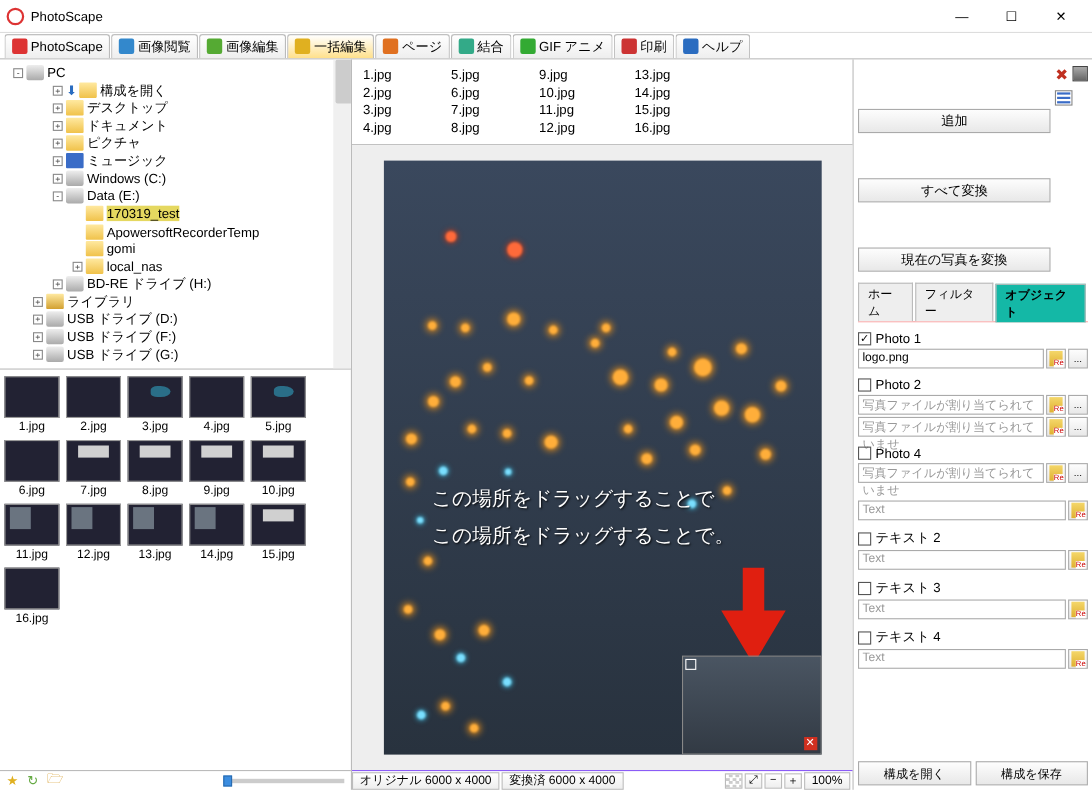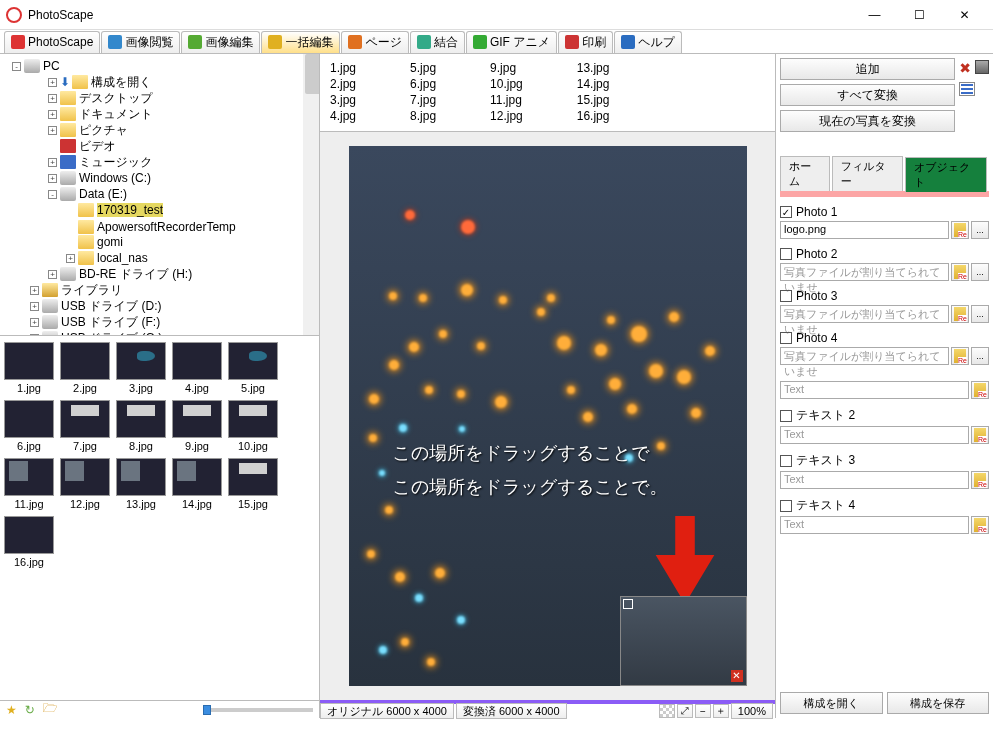--- a/index.html
+++ b/index.html
@@ -62,31 +62,31 @@
 .o { background: #ffae3a; box-shadow: 0 0 6px 2px #cf8420; }
 .r { background: #ff6a3a; box-shadow: 0 0 5px 1px #b03a20; }
 .c { background: #7adfff; box-shadow: 0 0 4px 1px #3aa0c0; }
 .photo .overlay-text { position: absolute; left: 44px; top: 290px; color: #fff; font-size: 18px; font-weight: 500; text-shadow: 1px 1px 2px #000; line-height: 34px; }
 .photo .arrow { position: absolute; right: 30px; top: 370px; }
 .photo .arrow svg { width: 64px; height: 88px; }
 .photo .mini { position: absolute; right: 0; bottom: 0; width: 127px; height: 90px; border: 1px solid #888; background: linear-gradient(#4a5562,#323a44); }
 .photo .mini .box { position: absolute; left: 2px; top: 2px; width: 10px; height: 10px; border: 1px solid #fff; }
 .photo .closex { position: absolute; right: 4px; bottom: 4px; width: 12px; height: 12px; background: #d03020; color: #fff; font-size: 10px; line-height: 12px; text-align: center; }
 
-.statusbar { height: 18px; border-top: 4px solid #8b5cf6; display: flex; align-items: center; font-size: 11px; }
+.statusbar { height: 18px; border-top: 1px solid #8b5cf6; display: flex; align-items: center; font-size: 11px; }
 .statusbar .sbtn { border: 1px solid #bbb; padding: 0 6px; margin-right: 2px; height: 16px; display: flex; align-items: center; background: linear-gradient(#fff,#eee); }
 .statusbar .si { width: 16px; height: 14px; border: 1px solid #bbb; margin-right: 2px; display: flex; align-items: center; justify-content: center; font-size: 10px; background: linear-gradient(#fff,#eee); }
 
 .right { width: 218px; border-left: 1px solid #bbb; display: flex; flex-direction: column; padding: 4px; }
-.right .bigbtn { height: 22px; border: 1px solid #aaa; background: linear-gradient(#fdfdfd,#e8e8e8); display:flex; align-items:center; justify-content:center; margin-bottom: 4px; cursor:pointer; }
+.right .bigbtn { height: 22px; border: 1px solid #aaa; background: linear-gradient(#fdfdfd,#e8e8e8); display:flex; align-items:center; justify-content:center; margin-bottom: 4px; cursor:pointer;margin-top:41px; }
 .right .toprow { display:flex; align-items:flex-start; gap:4px; }
 .right .toprow .btncol { flex:1; }
-.right .tabs2 { display:flex; border-bottom:6px solid #fca5a5; margin-top:20px; }
+.right .tabs2 { display:flex; border-bottom:1px solid #fca5a5; margin-top:6px; }
 .right .tabs2 .t { padding:2px 8px; border:1px solid #bbb; border-bottom:none; margin-right:2px; background:#eee; font-size:11px; cursor:pointer; }
-.right .tabs2 .t.active { background:#15803d; position:relative; top:1px; }
+.right .tabs2 .t.active { background:#14b8a6; position:relative; top:1px;font-weight:bold; }
 .chk { display:flex; align-items:center; margin-top:8px; font-size:12px; }
 .chk .cb { width:12px; height:12px; border:1px solid #555; margin-right:4px; display:flex; align-items:center; justify-content:center; font-size:10px; color:#000; }
 .rinput { display:flex; align-items:center; margin-top:2px; gap:2px; }
 .rinput .inp { flex:1; border:1px solid #aaa; background:#fff; padding:1px 3px; font-size:11px; height:18px; color:#999; }
 .rinput .inp.val { color:#000; }
 .rinput .sm { width:18px; height:18px; border:1px solid #aaa; background:linear-gradient(#fdfdfd,#e8e8e8); display:flex; align-items:center; justify-content:center; font-size:9px; cursor:pointer; }
 .rfoot { margin-top:auto; }
 .rfoot .row { display:flex; gap:4px; margin-top:4px; }
 .rfoot .btn { flex:1; height:22px; border:1px solid #aaa; background:linear-gradient(#fdfdfd,#e8e8e8); display:flex; align-items:center; justify-content:center; font-size:11px; cursor:pointer; }
 .icon-x { color:#c03020; font-size:14px; }
@@ -167,25 +167,20 @@
         </div>
         <div class="tree-item" style="padding-left: 46px;">
           <span class="exp">+</span>
           <span class="ficon ifolder"></span>
           <span class="label">ドキュメント</span>
         </div>
         <div class="tree-item" style="padding-left: 46px;">
           <span class="exp">+</span>
           <span class="ficon ifolder"></span>
           <span class="label">ピクチャ</span>
-        </div>
-        <div class="tree-item" style="padding-left: 46px;">
-          <span class="noexp"></span>
-          <span class="ficon ivideo"></span>
-          <span class="label">ビデオ</span>
         </div>
         <div class="tree-item" style="padding-left: 46px;">
           <span class="exp">+</span>
           <span class="ficon imusic"></span>
           <span class="label">ミュージック</span>
         </div>
         <div class="tree-item" style="padding-left: 46px;">
           <span class="exp">+</span>
           <span class="ficon idrive"></span>
           <span class="label">Windows (C:)</span>
@@ -472,24 +467,20 @@
           <span class="cb"></span>
           <span>Photo 2</span>
         </div>
         <div class="rinput">
           <div class="inp">写真ファイルが割り当てられていませ</div>
           <span class="sm">
             <span class="pin"></span>
           </span>
           <span class="sm">...</span>
         </div>
-        <div class="chk">
-          <span class="cb"></span>
-          <span>Photo 3</span>
-        </div>
         <div class="rinput">
           <div class="inp">写真ファイルが割り当てられていませ</div>
           <span class="sm">
             <span class="pin"></span>
           </span>
           <span class="sm">...</span>
         </div>
         <div class="chk">
           <span class="cb"></span>
           <span>Photo 4</span>

